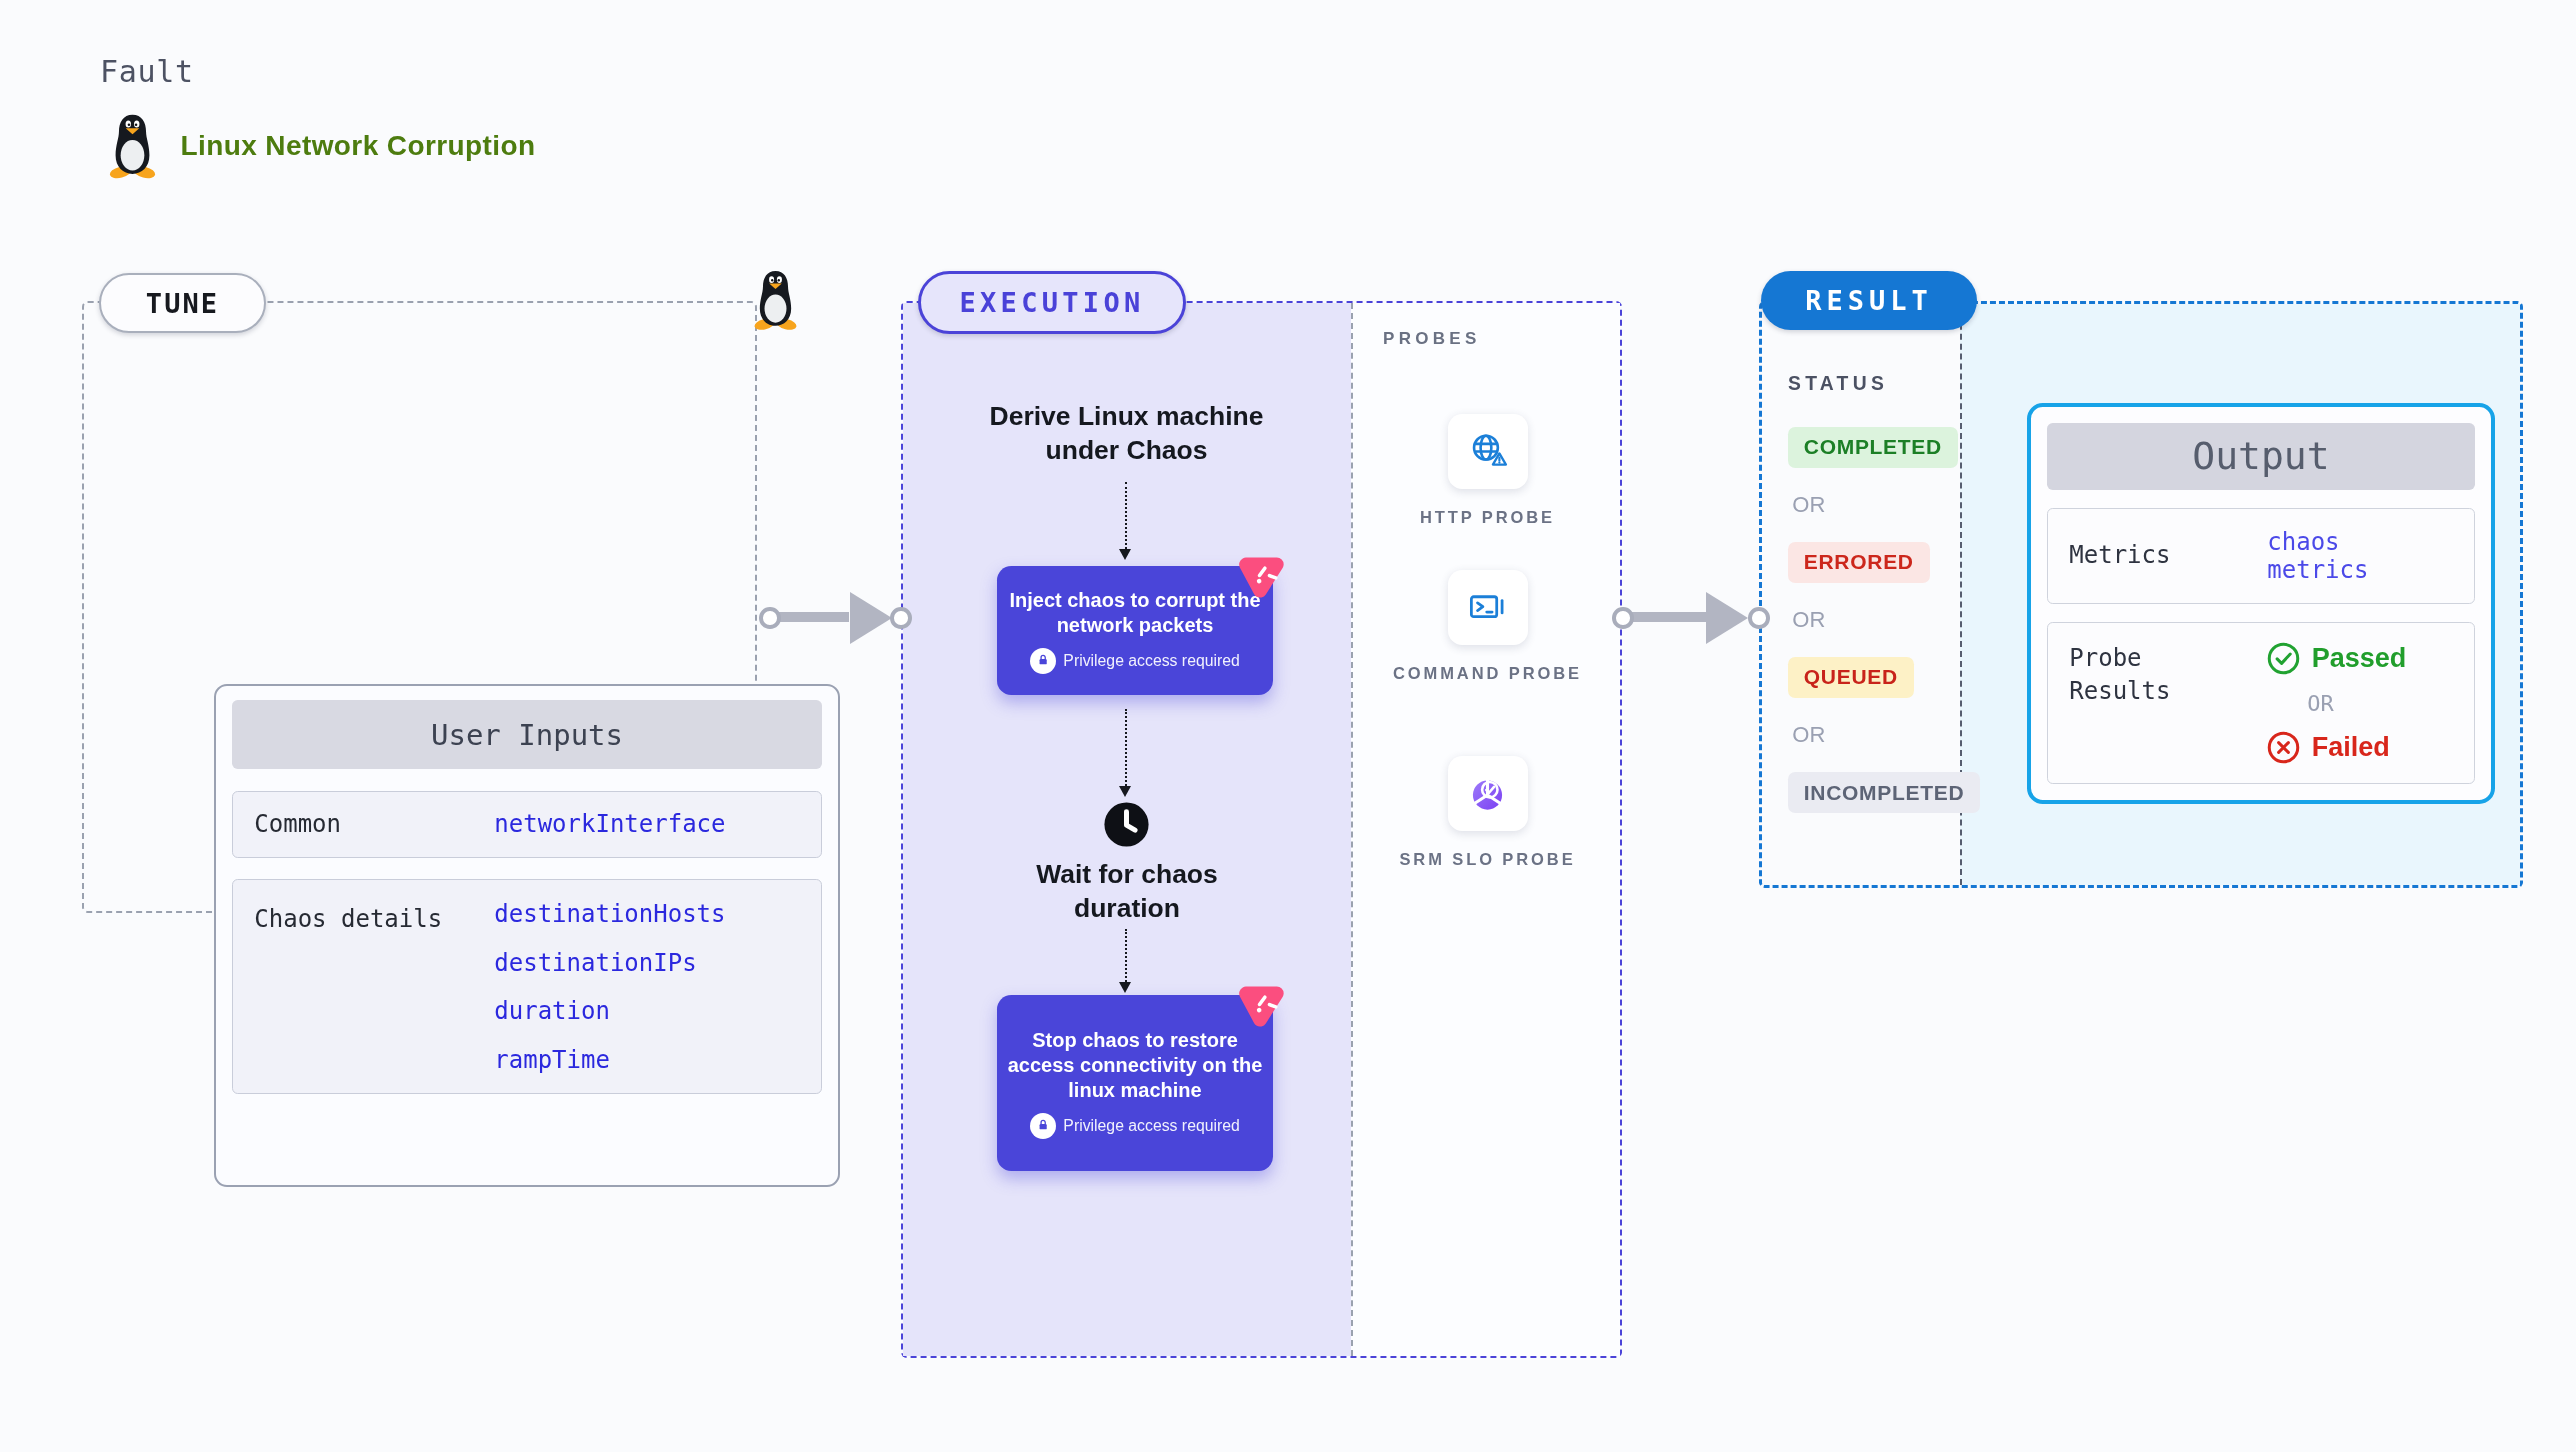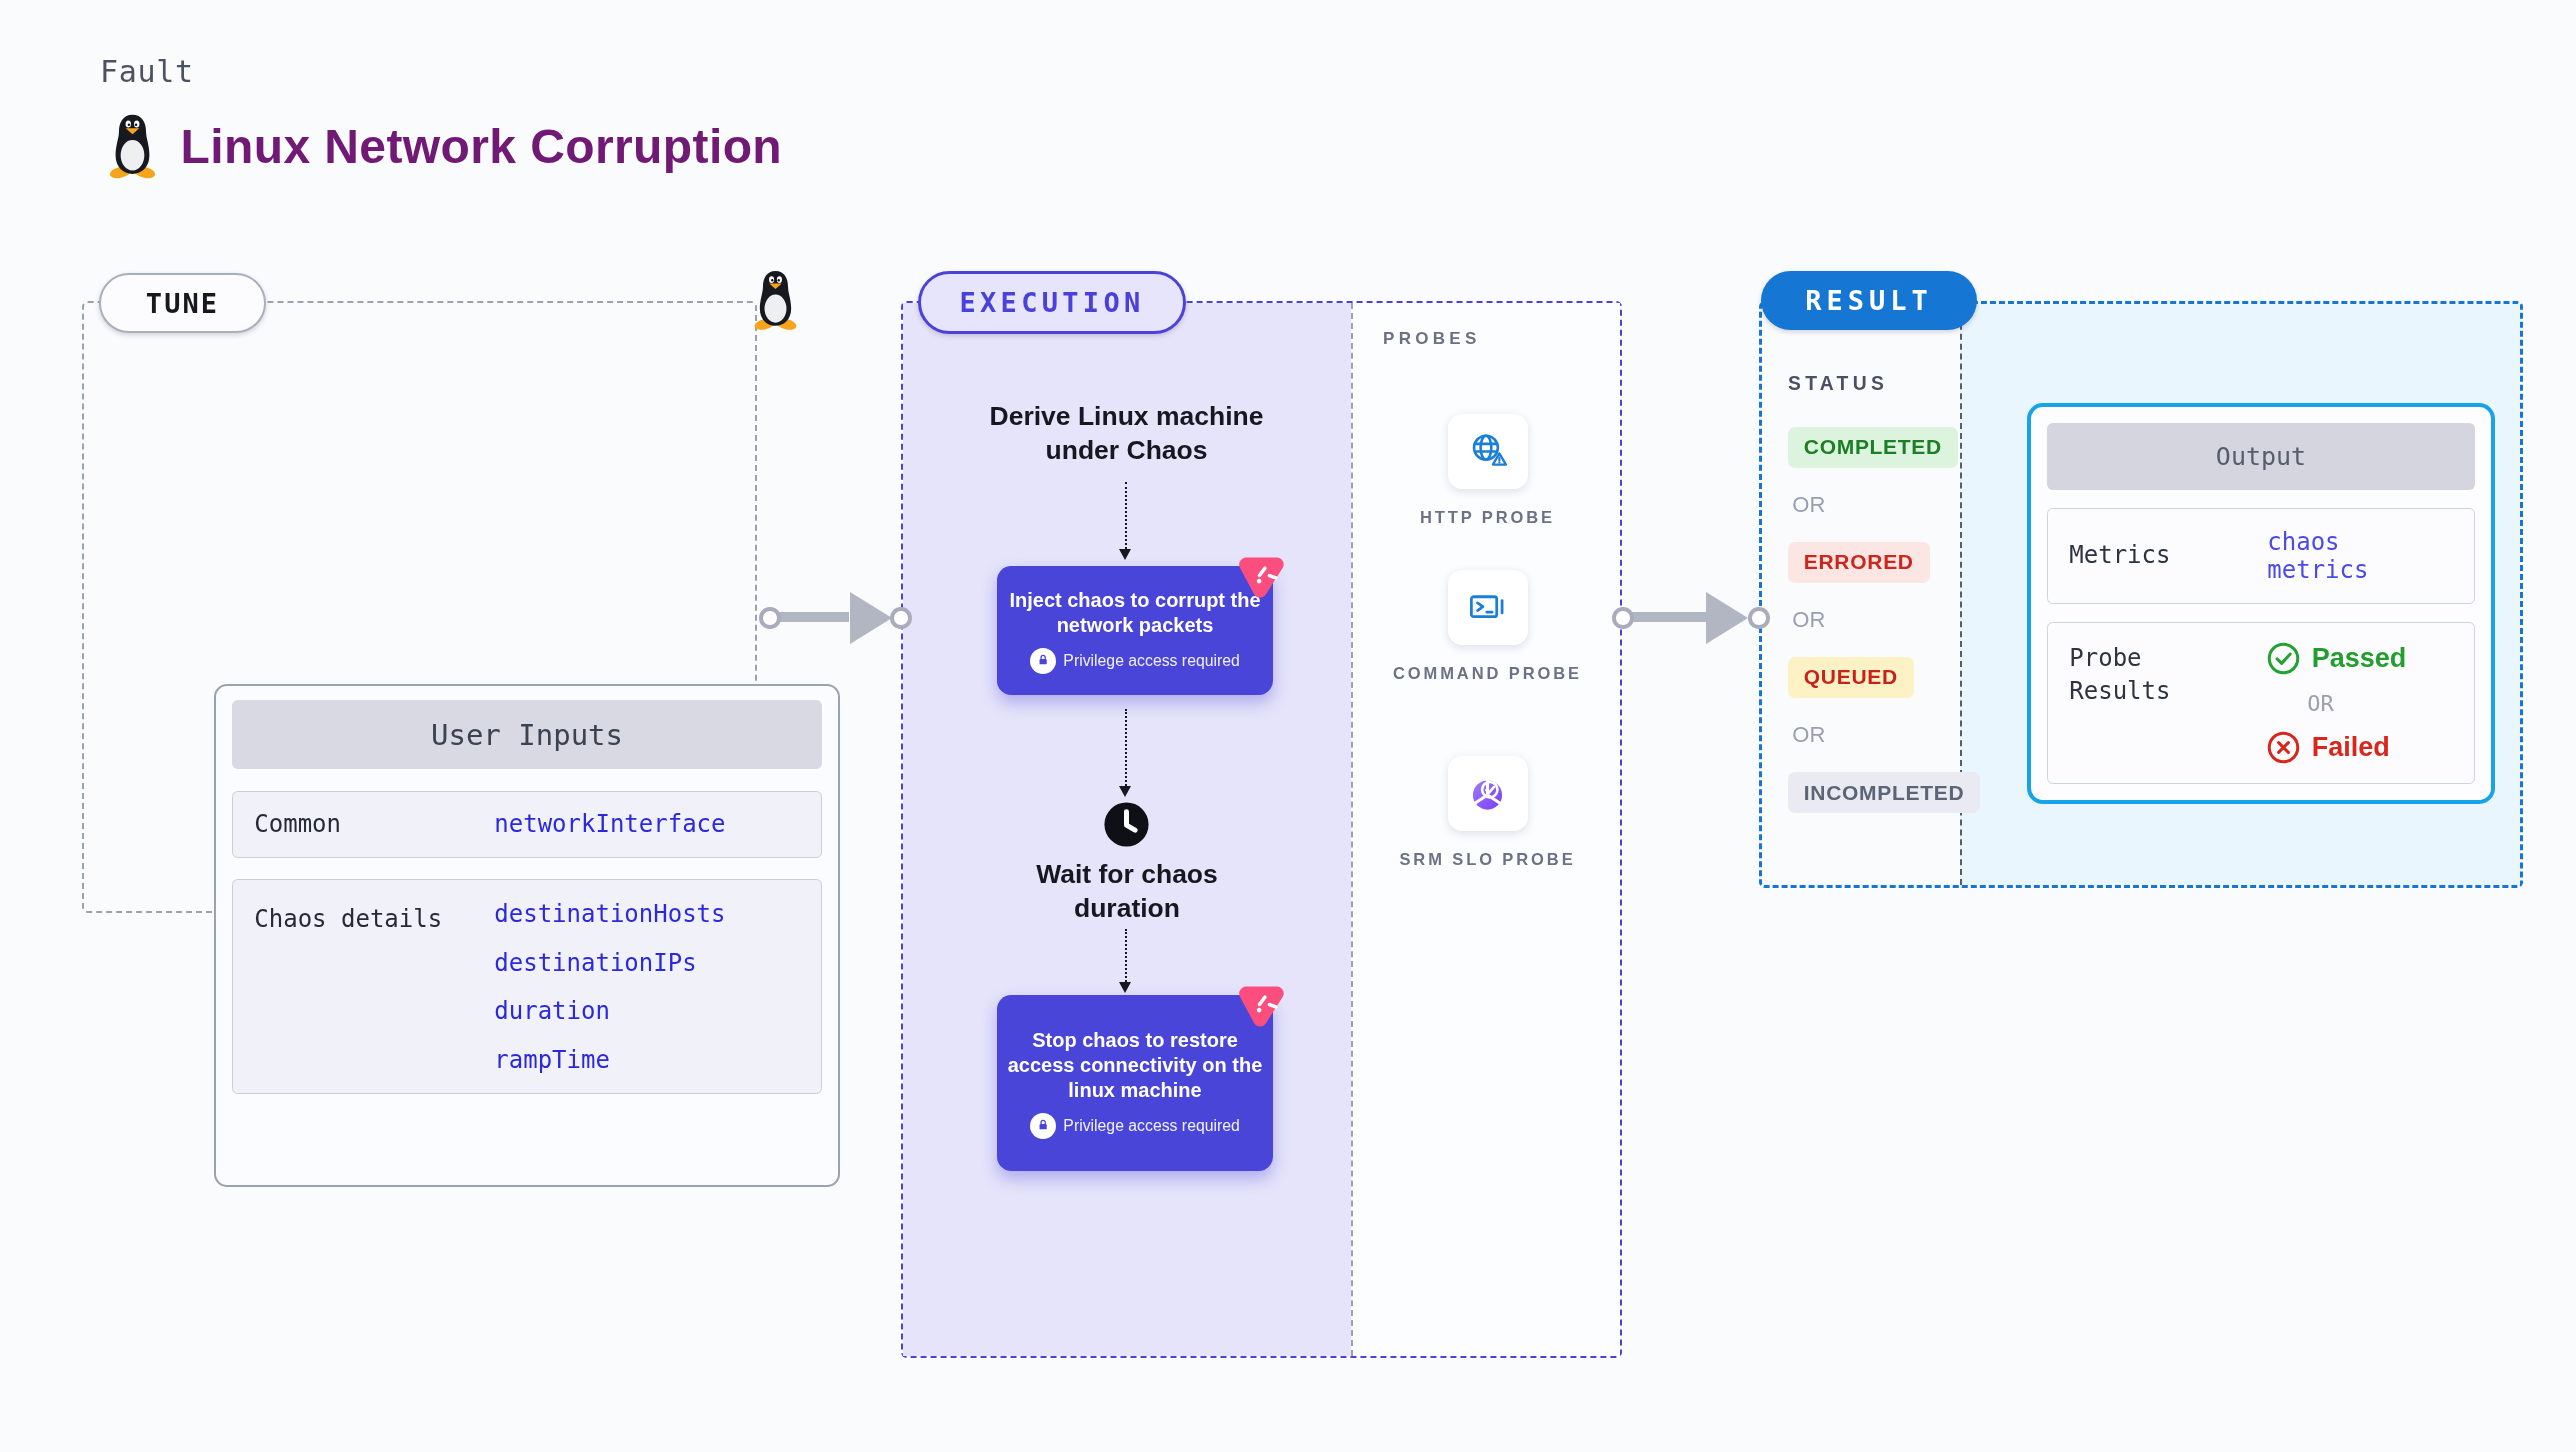--- a/index.html
+++ b/index.html
@@ -3,21 +3,21 @@
 <meta charset="utf-8">
 <style>
   html,body{margin:0;padding:0;background:#fafbfd;}
   #canvas{position:relative;width:2576px;height:1452px;background:#fafbfd;overflow:hidden;
           font-family:"Liberation Sans",sans-serif;}
 
   
   .kicker{position:absolute;left:100px;top:54px;font-family:"DejaVu Sans Mono",monospace;
           font-size:30px;font-weight:500;color:#4d5263;letter-spacing:0.7px;}
   .title-row{position:absolute;left:106px;top:113px;display:flex;align-items:center;gap:21.5px;}
-  .page-title{font-size:48px;font-weight:bold;color:#701a75;letter-spacing:0.4px;margin:0;}
+  .page-title{font-size:28px;font-weight:bold;color:#4d7c0f;letter-spacing:0.4px;margin:0;}
 
   
   .dash-box{position:absolute;box-sizing:border-box;border-radius:5.7px;}
   .tune-box{left:82px;top:301px;width:675px;height:612px;border:2.9px dashed #9aa1af;}
   .exec-box{left:901px;top:301px;width:721px;height:1057px;border:2.9px dashed #4b43d8;}
   .result-box{left:1759px;top:301px;width:764px;height:587px;border:3.6px dashed #1577d3;}
 
   .pill{position:absolute;z-index:6;display:flex;align-items:center;justify-content:center;
         border-radius:33px;font-family:"DejaVu Sans Mono",monospace;font-weight:bold;
         box-shadow:0 2.1px 5.7px rgba(40,45,70,.20);}
@@ -90,21 +90,21 @@
          margin-bottom:24px;letter-spacing:0.7px;}
   .badge.completed{background:#dcf3dd;color:#1c7f26;}
   .badge.errored{background:#fbe6e4;color:#cc271c;}
   .badge.queued{background:#fdf1c6;color:#c8231a;}
   .badge.incompleted{background:#eaebf2;color:#5d6476;}
   .or{font-size:22px;font-weight:500;color:#9aa0b2;margin:0 0 24px 4.3px;}
 
   .output-card{position:absolute;left:265px;top:99px;width:468px;box-sizing:border-box;z-index:2;
                background:#fdfdff;border:4.3px solid #17a3e8;border-radius:15.8px;padding:15.8px;}
   .out-header{height:67px;background:#d4d5df;border-radius:5.7px;display:flex;align-items:center;
-              justify-content:center;font-family:"DejaVu Sans Mono",monospace;font-size:25px;
+              justify-content:center;font-family:"DejaVu Sans Mono",monospace;font-size:38px;
               color:#565d6d;font-weight:500;}
   .out-row{margin-top:18.6px;background:#fcfcfe;border:1.4px solid #cfd3dd;border-radius:5.7px;
            padding:18.6px 21.5px;display:flex;box-sizing:border-box;}
   .out-row.center{align-items:center;}
   .out-label{width:165px;flex:none;font-family:"DejaVu Sans Mono",monospace;font-size:24px;
              color:#2e3340;line-height:1.4;}
   .out-value{font-family:"DejaVu Sans Mono",monospace;font-size:24px;color:#4b49e8;margin-left:33px;}
   .res-col{margin-left:33px;display:flex;flex-direction:column;}
   .res-line{display:flex;align-items:center;gap:11.5px;}
   .res-text{font-size:27px;font-weight:bold;}

